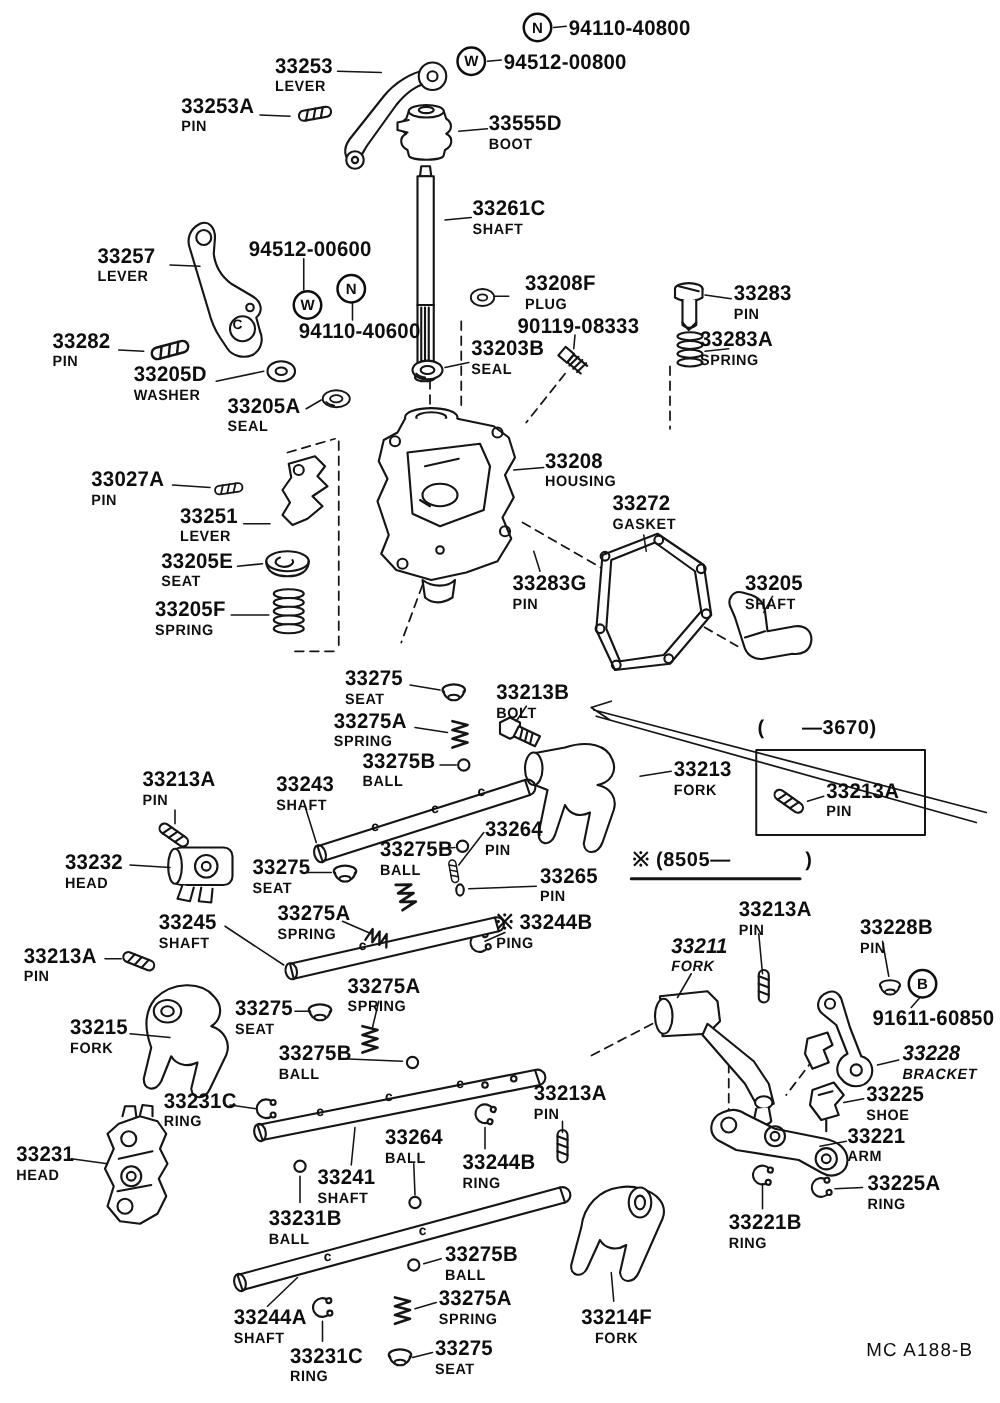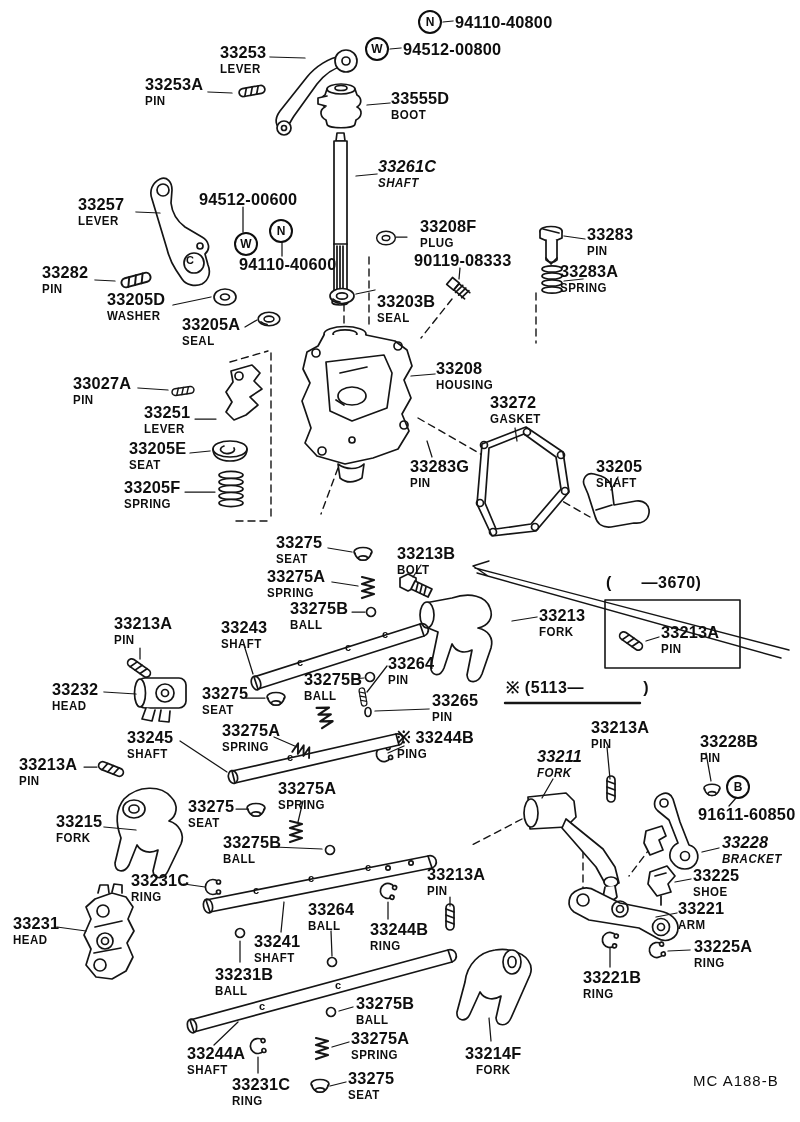--- a/index.html
+++ b/index.html
@@ -301,21 +301,21 @@
         <div class="nm">LEVER</div>
       </div>
       <div class="part-label" style="left: 145px; top: 76px;">
         <div class="pn">33253A</div>
         <div class="nm">PIN</div>
       </div>
       <div class="part-label" style="left: 391px; top: 90px;">
         <div class="pn">33555D</div>
         <div class="nm">BOOT</div>
       </div>
-      <div class="part-label" style="left: 378px; top: 158px; font-style: italic;">
+      <div class="part-label" style="left: 378px; top: 158px;">
         <div class="pn">33261C</div>
         <div class="nm">SHAFT</div>
       </div>
       <div class="part-label" style="left: 199px; top: 191px;">
         <div class="pn">94512-00600</div>
       </div>
       <div class="part-label" style="left: 78px; top: 196px;">
         <div class="pn">33257</div>
         <div class="nm">LEVER</div>
       </div>
@@ -330,21 +330,21 @@
       <div class="part-label" style="left: 239px; top: 256px;">
         <div class="pn">94110-40600</div>
       </div>
       <div class="part-label" style="left: 42px; top: 264px;">
         <div class="pn">33282</div>
         <div class="nm">PIN</div>
       </div>
       <div class="part-label" style="left: 414px; top: 252px;">
         <div class="pn">90119-08333</div>
       </div>
-      <div class="part-label" style="left: 377px; top: 293px;">
+      <div class="part-label" style="left: 377px; top: 270px;">
         <div class="pn">33203B</div>
         <div class="nm">SEAL</div>
       </div>
       <div class="part-label" style="left: 560px; top: 263px;">
         <div class="pn">33283A</div>
         <div class="nm">SPRING</div>
       </div>
       <div class="part-label" style="left: 107px; top: 291px;">
         <div class="pn">33205D</div>
         <div class="nm">WASHER</div>
@@ -442,21 +442,21 @@
         <div class="nm">PING</div>
       </div>
       <div class="part-label" style="left: 591px; top: 719px;">
         <div class="pn">33213A</div>
         <div class="nm">PIN</div>
       </div>
       <div class="part-label" style="left: 537px; top: 748px; font-style: italic;">
         <div class="pn">33211</div>
         <div class="nm">FORK</div>
       </div>
-      <div class="part-label" style="left: 688px; top: 733px; margin-left: 12px;">
+      <div class="part-label" style="left: 688px; top: 733px;">
         <div class="pn">33228B</div>
         <div class="nm">PIN</div>
       </div>
       <div class="part-label" style="left: 698px; top: 806px;">
         <div class="pn">91611-60850</div>
       </div>
       <div class="part-label" style="left: 722px; top: 834px; font-style: italic;">
         <div class="pn">33228</div>
         <div class="nm">BRACKET</div>
       </div>
@@ -571,16 +571,16 @@
       <span class="mark" style="left: 385px; top: 634px;">c</span>
       <span class="mark" style="left: 290px; top: 757px;">c</span>
       <span class="mark" style="left: 256px; top: 890px;">c</span>
       <span class="mark" style="left: 311px; top: 878px;">c</span>
       <span class="mark" style="left: 368px; top: 867px;">c</span>
       <span class="mark" style="left: 262px; top: 1006px;">c</span>
       <span class="mark" style="left: 338px; top: 985px;">c</span>
     </div>
 
 <div class="note note-8501">(      —3670)</div>
-<div class="note note-8505">※ (5113—            )</div>
+<div class="note note-8505">※ (8505—            )</div>
 <div class="footer-code">MC  A188-B</div>
 
 </div>
 
 </body></html>

